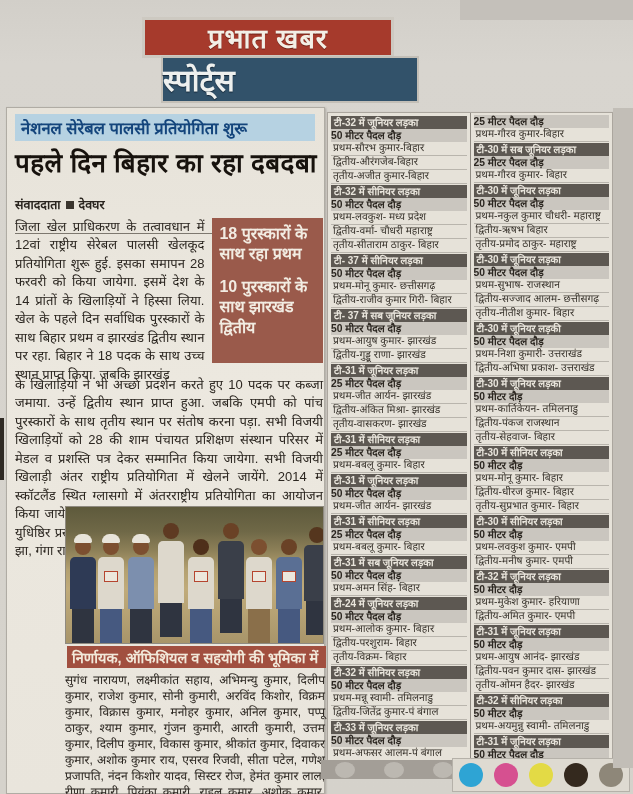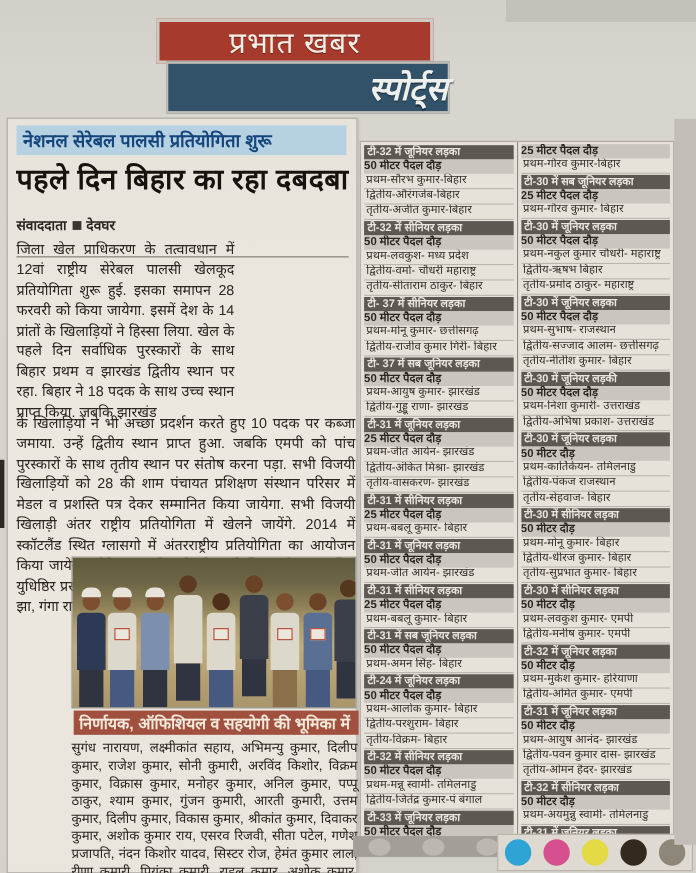--- a/index.html
+++ b/index.html
@@ -3,24 +3,24 @@
 <meta charset="utf-8">
 <style>
   html,body{margin:0;padding:0;}
   body{background:#b7b3ad;font-family:"Liberation Sans","DejaVu Sans",sans-serif;}
   #screen{position:relative;width:633px;height:794px;overflow:hidden;
     background:linear-gradient(180deg,#d2cfc9 0%,#d8d5cf 8%,#d5d2cb 100%);}
   
   .mast-red{position:absolute;left:142px;top:17px;width:252px;height:41px;
     background:#a63a2c;border:3px solid #cdc9c1;box-sizing:border-box;
     display:flex;align-items:center;justify-content:center;}
-  .mast-red span{color:#f3efe6;font-weight:normal;font-size:27px;letter-spacing:1px;text-shadow:0 1px 0 #6e2117;}
-  .mast-blue{position:absolute;left:151px;top:56px;width:258px;height:47px;
+  .mast-red span{color:#f3efe6;font-weight:bold;font-size:27px;letter-spacing:1px;text-shadow:0 1px 0 #6e2117;}
+  .mast-blue{position:absolute;left:161px;top:56px;width:258px;height:47px;
     background:#32526a;border:2px solid #c3bfb7;box-sizing:border-box;
-    display:flex;align-items:center;justify-content:flex-end;font-style:italic;}
+    display:flex;align-items:center;justify-content:flex-start;}
   .mast-blue span{color:#eef0ee;font-weight:bold;font-size:30px;text-shadow:0 1px 1px #16293a;}
   .pageno{position:absolute;left:399px;top:24px;width:58px;height:84px;
     background:#2f4f68;border-left:4px solid #c9c5bd;box-sizing:border-box;
     display:flex;align-items:flex-start;justify-content:center;}
   .pageno span{color:#e9ebe9;font-weight:bold;font-size:30px;margin-top:18px;}
   .scanblot{position:absolute;background:#c4c0ba;}
   
   .article-paper{position:absolute;left:6px;top:107px;width:319px;height:687px;
     background:linear-gradient(180deg,#e7e3da 0%,#ece8df 40%,#e9e5dc 100%);
     border:1px solid #b0aca4;box-sizing:border-box;box-shadow:1px 1px 2px rgba(90,85,78,.35);}
@@ -52,21 +52,21 @@
     border:1px solid #b5452f;box-sizing:border-box;}
   .t-white{background:#ddd8cc;} .t-blue{background:#5a6f94;} .t-navy{background:#2e3a55;}
   .t-dark{background:#3a3f49;} .t-ltblue{background:#7c8fae;}
   .l-dark{background:#2f3440;} .l-blue{background:#465980;} .l-tan{background:#8a6f4a;}
   .capline{position:absolute;left:60px;top:538px;width:259px;height:22px;background:#a14f3f;
     display:flex;align-items:center;}
   .capline span{color:#f2e9da;font-weight:bold;font-size:14.5px;padding-left:5px;white-space:nowrap;}
   .names{position:absolute;left:58px;top:565px;width:260px;font-size:12px;line-height:1.33;
     color:#2b2620;text-align:justify;}
   
-  .cols{position:absolute;left:327px;top:128px;width:286px;height:650px;display:flex;
+  .cols{position:absolute;left:327px;top:112px;width:286px;height:650px;display:flex;
     background:#e6e2d9;border:1px solid #aba69e;box-sizing:border-box;
     box-shadow:1px 1px 2px rgba(90,85,78,.3);}
   .rescol{flex:1;overflow:hidden;padding:2px 3px 0 3px;}
   .rescol.mid{border-right:1px solid #8f8a82;}
   .grp-h{background:#5d5852;color:#e9e5dc;font-size:10px;font-weight:bold;height:13px;
     line-height:13px;padding-left:3px;white-space:nowrap;overflow:hidden;margin-top:1px;}
   .race{background:#cac6bf;color:#2b2620;font-size:10.3px;font-weight:bold;height:13px;
     line-height:13px;padding-left:0;white-space:nowrap;overflow:hidden;}
   .resline{color:#37322b;font-size:10.3px;height:13px;line-height:12.5px;
     border-bottom:1px solid #b9b5ad;padding-left:2px;white-space:nowrap;overflow:hidden;}
@@ -95,20 +95,24 @@
 
   <div class="article-paper">
     <div class="kicker">
       <span>नेशनल सेरेबल पालसी प्रतियोगिता शुरू</span>
     </div>
     <div class="headline">पहले दिन बिहार का रहा दबदबा</div>
     <div class="byline"><span>संवाददाता</span><span class="sq"></span><span>देवघर</span></div>
 
     <div class="body-row">
       <div class="body-p body-left">जिला खेल प्राधिकरण के तत्वावधान में 12वां राष्ट्रीय सेरेबल पालसी खेलकूद प्रतियोगिता शुरू हुई. इसका समापन 28 फरवरी को किया जायेगा. इसमें देश के 14 प्रांतों के खिलाड़ियों ने हिस्सा लिया. खेल के पहले दिन सर्वाधिक पुरस्कारों के साथ बिहार प्रथम व झारखंड द्वितीय स्थान पर रहा. बिहार ने 18 पदक के साथ उच्च स्थान प्राप्त किया. जबकि झारखंड</div>
+      <div class="hibox">
+        <p>18 पुरस्कारों के साथ रहा प्रथम</p>
+        <p>10 पुरस्कारों के साथ झारखंड द्वितीय</p>
+      </div>
     </div>
     <div class="body-p body-rest">के खिलाड़ियों ने भी अच्छा प्रदर्शन करते हुए 10 पदक पर कब्जा जमाया. उन्हें द्वितीय स्थान प्राप्त हुआ. जबकि एमपी को पांच पुरस्कारों के साथ तृतीय स्थान पर संतोष करना पड़ा. सभी विजयी खिलाड़ियों को 28 की शाम पंचायत प्रशिक्षण संस्थान परिसर में मेडल व प्रशस्ति पत्र देकर सम्मानित किया जायेगा. सभी विजयी खिलाड़ी अंतर राष्ट्रीय प्रतियोगिता में खेलने जायेंगे. 2014 में स्कॉटलैंड स्थित ग्लासगो में अंतरराष्ट्रीय प्रतियोगिता का आयोजन किया जायेगा. मौके पर वार्ड पार्षद रीता चौरसिया, डीएसए सचिव युधिष्ठिर प्रसाद राय, टी गणेशन, गिरधारी यादव, संजय झा, आशीष झा, गंगा राम मिश्र आदि मौजूद थे.</div>
 
     <div class="photo">
       <div class="fig" style="left:4px;">
           <div class="cap"></div>
           <div class="head"></div>
           <div class="torso t-navy"></div>
           <div class="legs l-dark"></div>
         </div>

